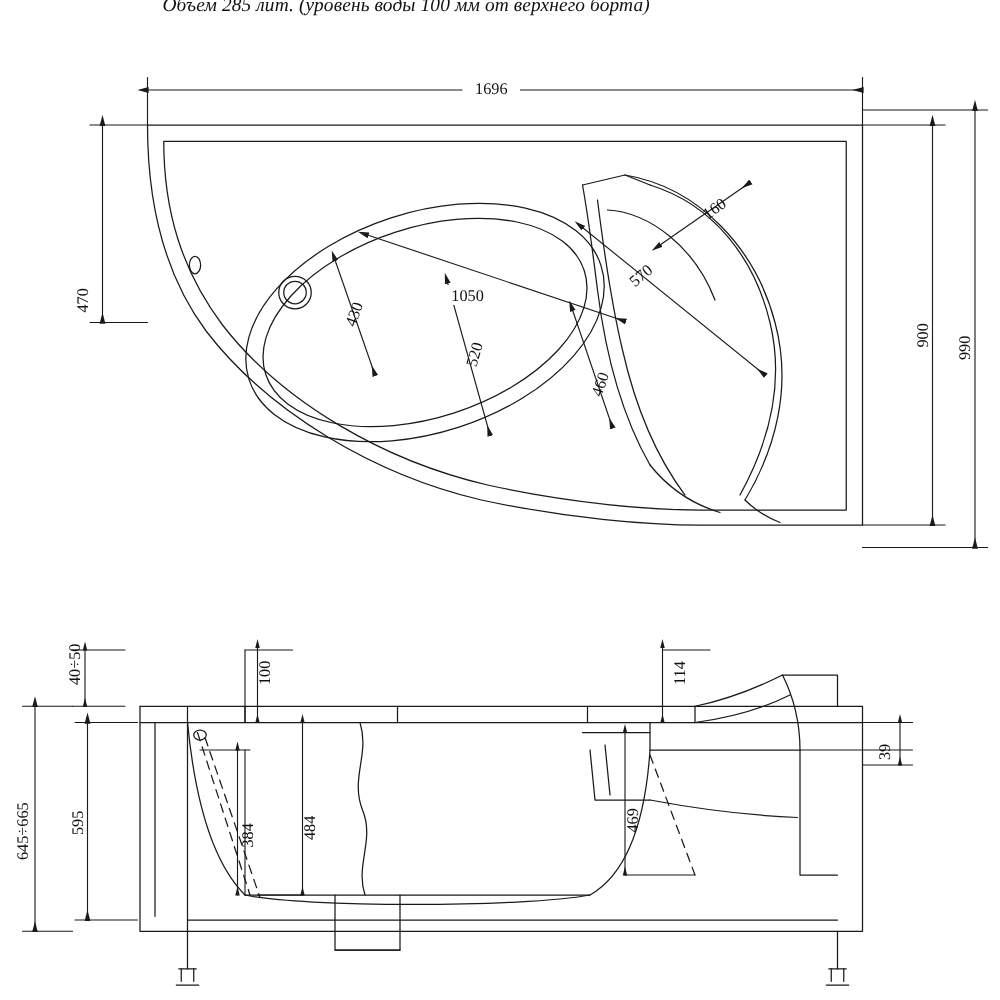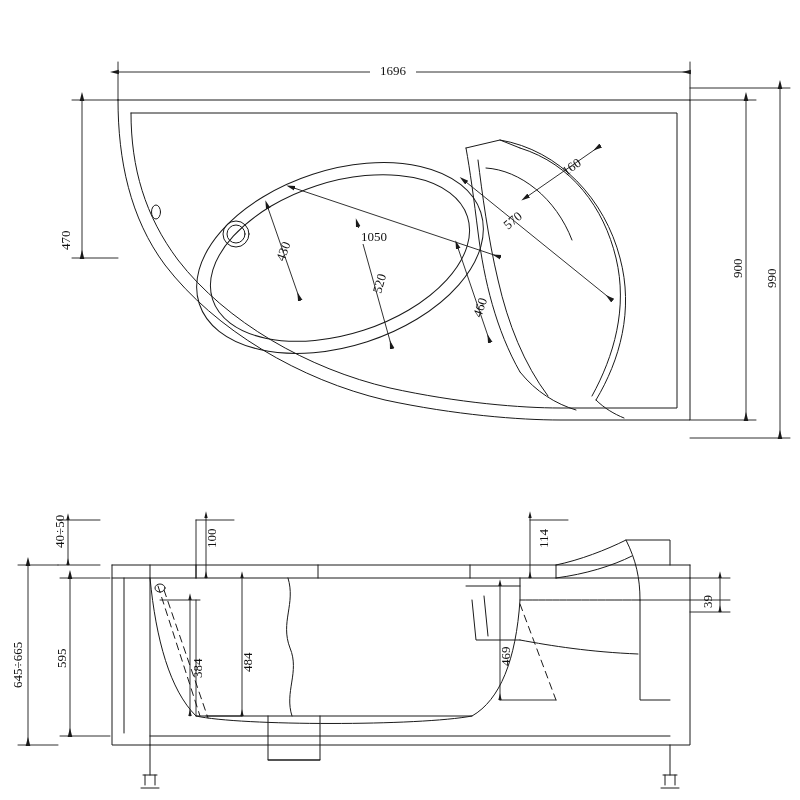--- a/index.html
+++ b/index.html
@@ -18,20 +18,23 @@
     letter-spacing:0.1px;
   }
   .clip-top{position:absolute;left:0;top:0;width:800px;height:18px;overflow:hidden;}
   .clip-top .title{top:-4px;}
 </style>
 </head>
 <body>
 
 <div id="sheet">
 
+  <div class="clip-top">
+    <div class="title">Объем 285 лит. (уровень воды 100 мм от верхнего борта)</div>
+  </div>
 
   <svg width="800" height="800" viewBox="0 0 800 800">
     <defs>
       <marker id="ar" markerWidth="10" markerHeight="8" refX="9" refY="4" orient="auto" markerUnits="strokeWidth">
         <path d="M0,4 L10,1.4 L10,6.6 z" fill="#1a1a1a"></path>
       </marker>
       <marker id="arS" markerWidth="8" markerHeight="6" refX="7.5" refY="3" orient="auto" markerUnits="strokeWidth">
         <path d="M0,3 L8,1 L8,5 z" fill="#1a1a1a"></path>
       </marker>
     </defs>

